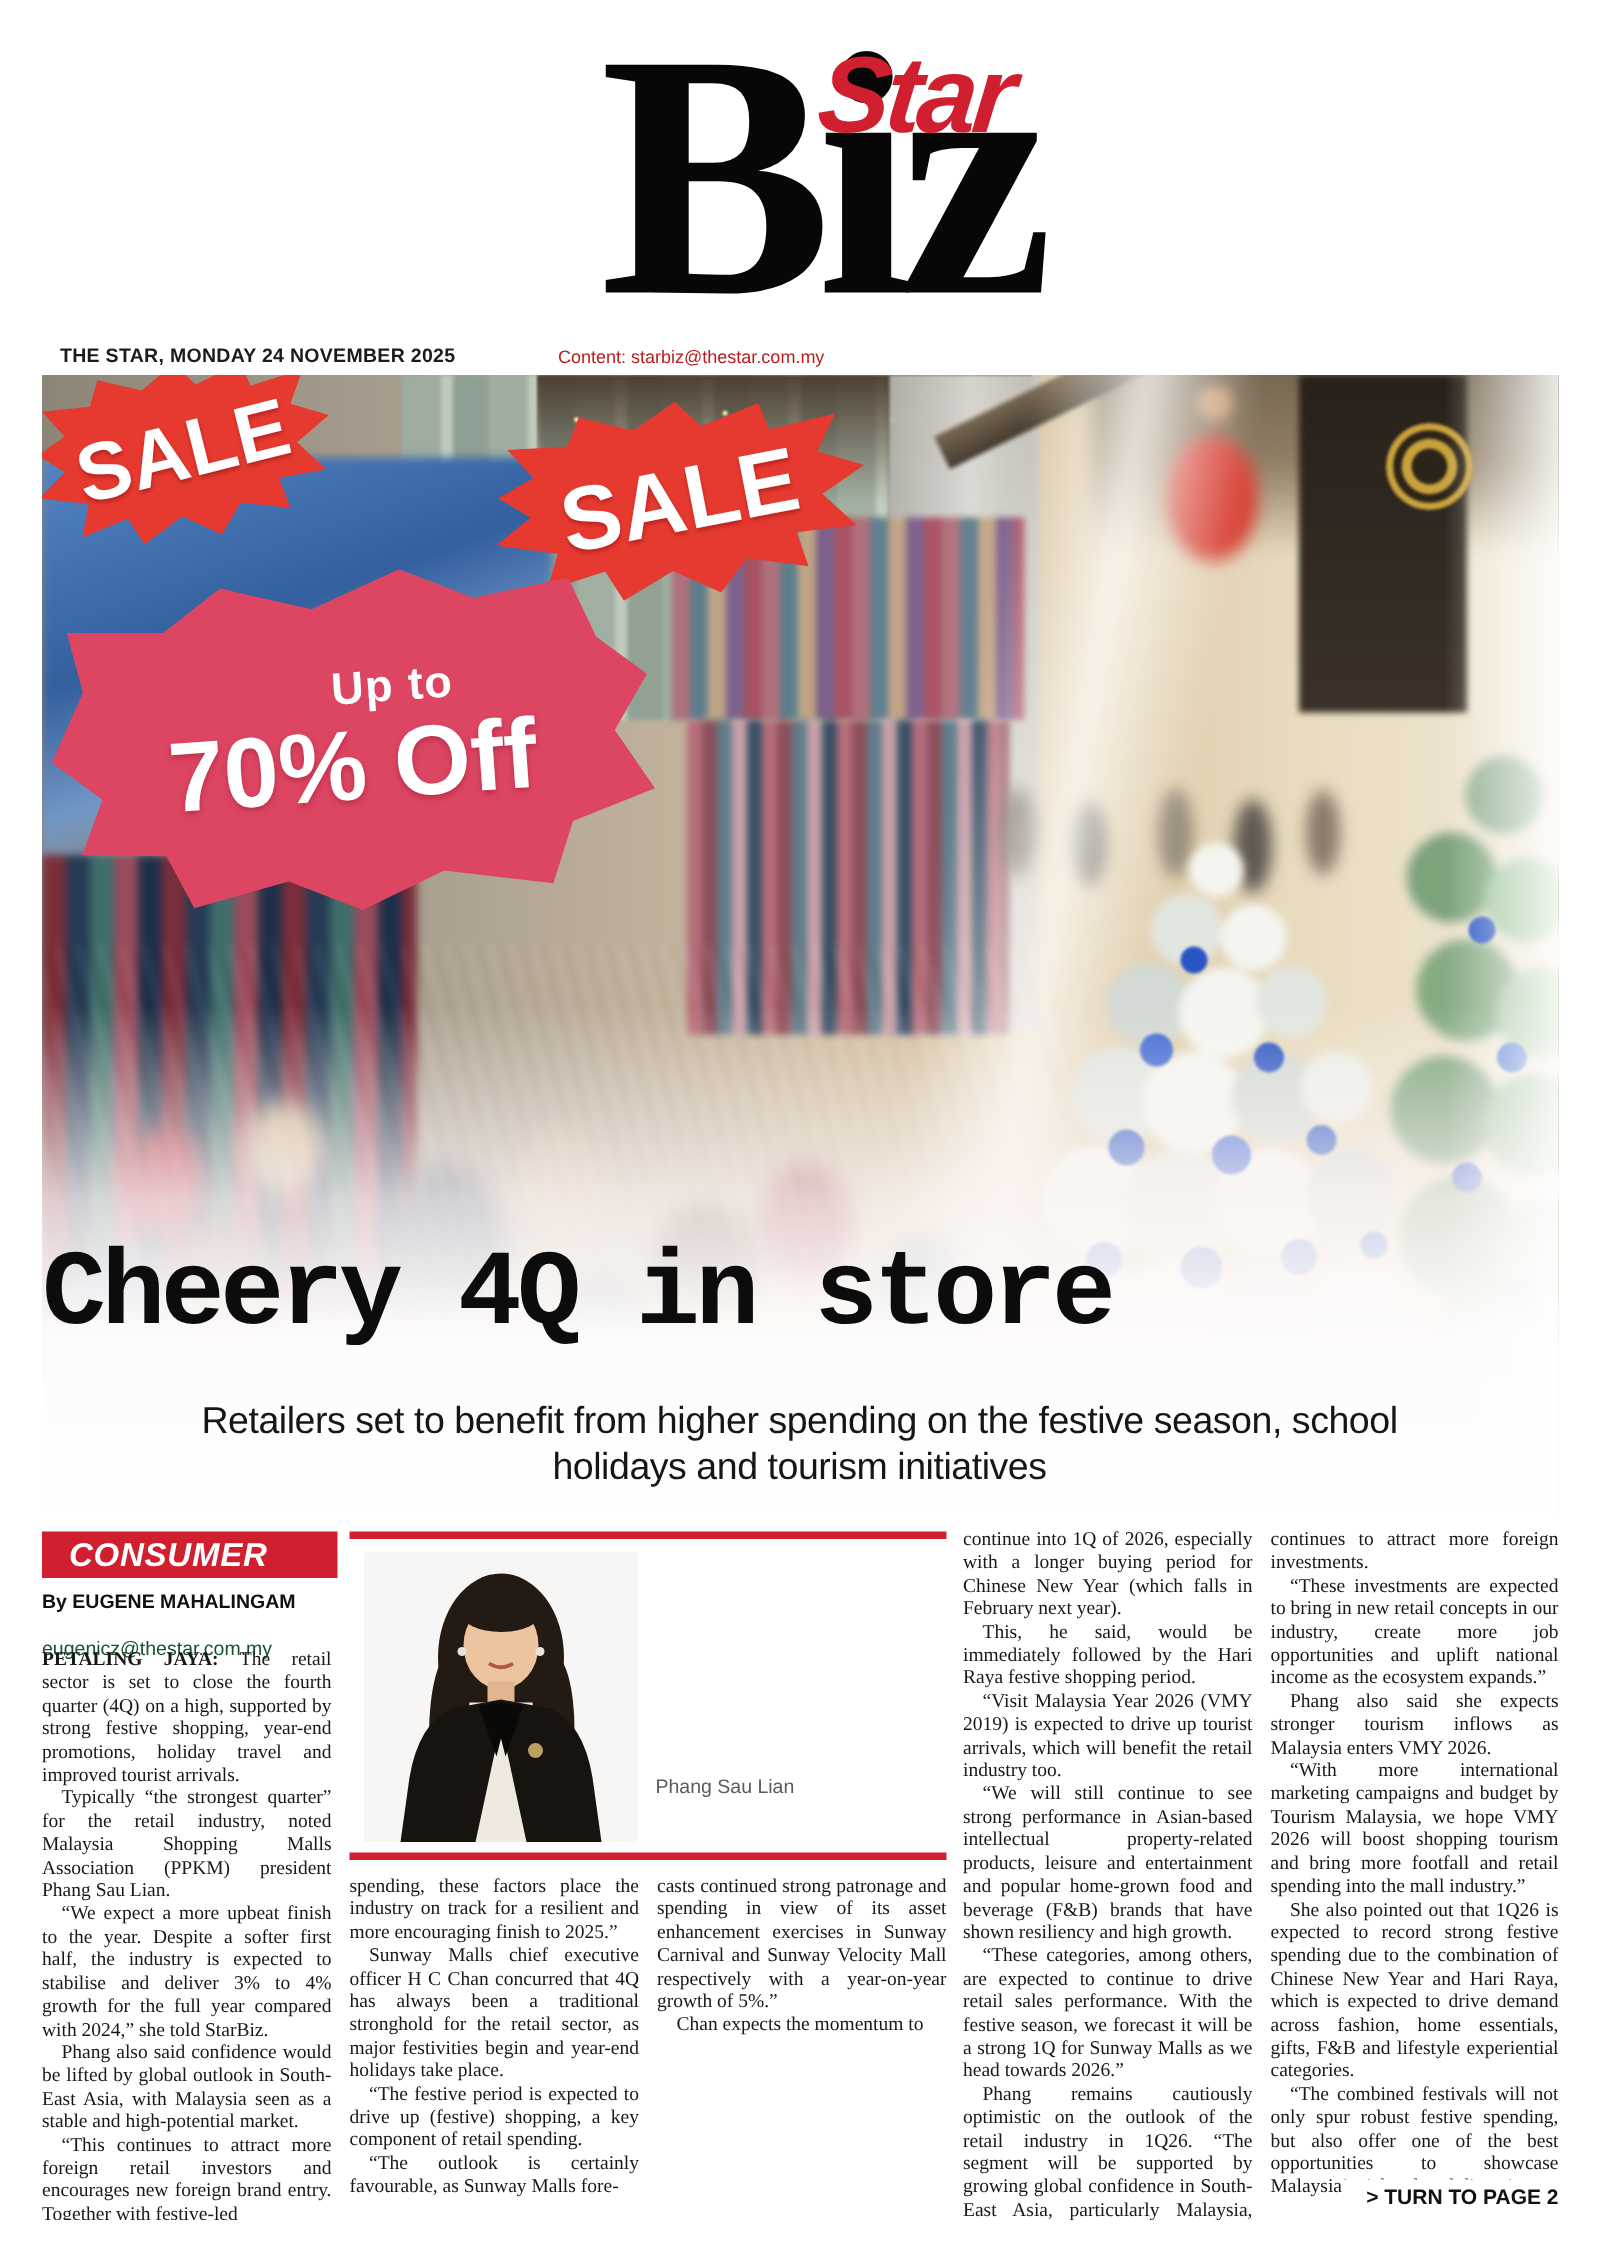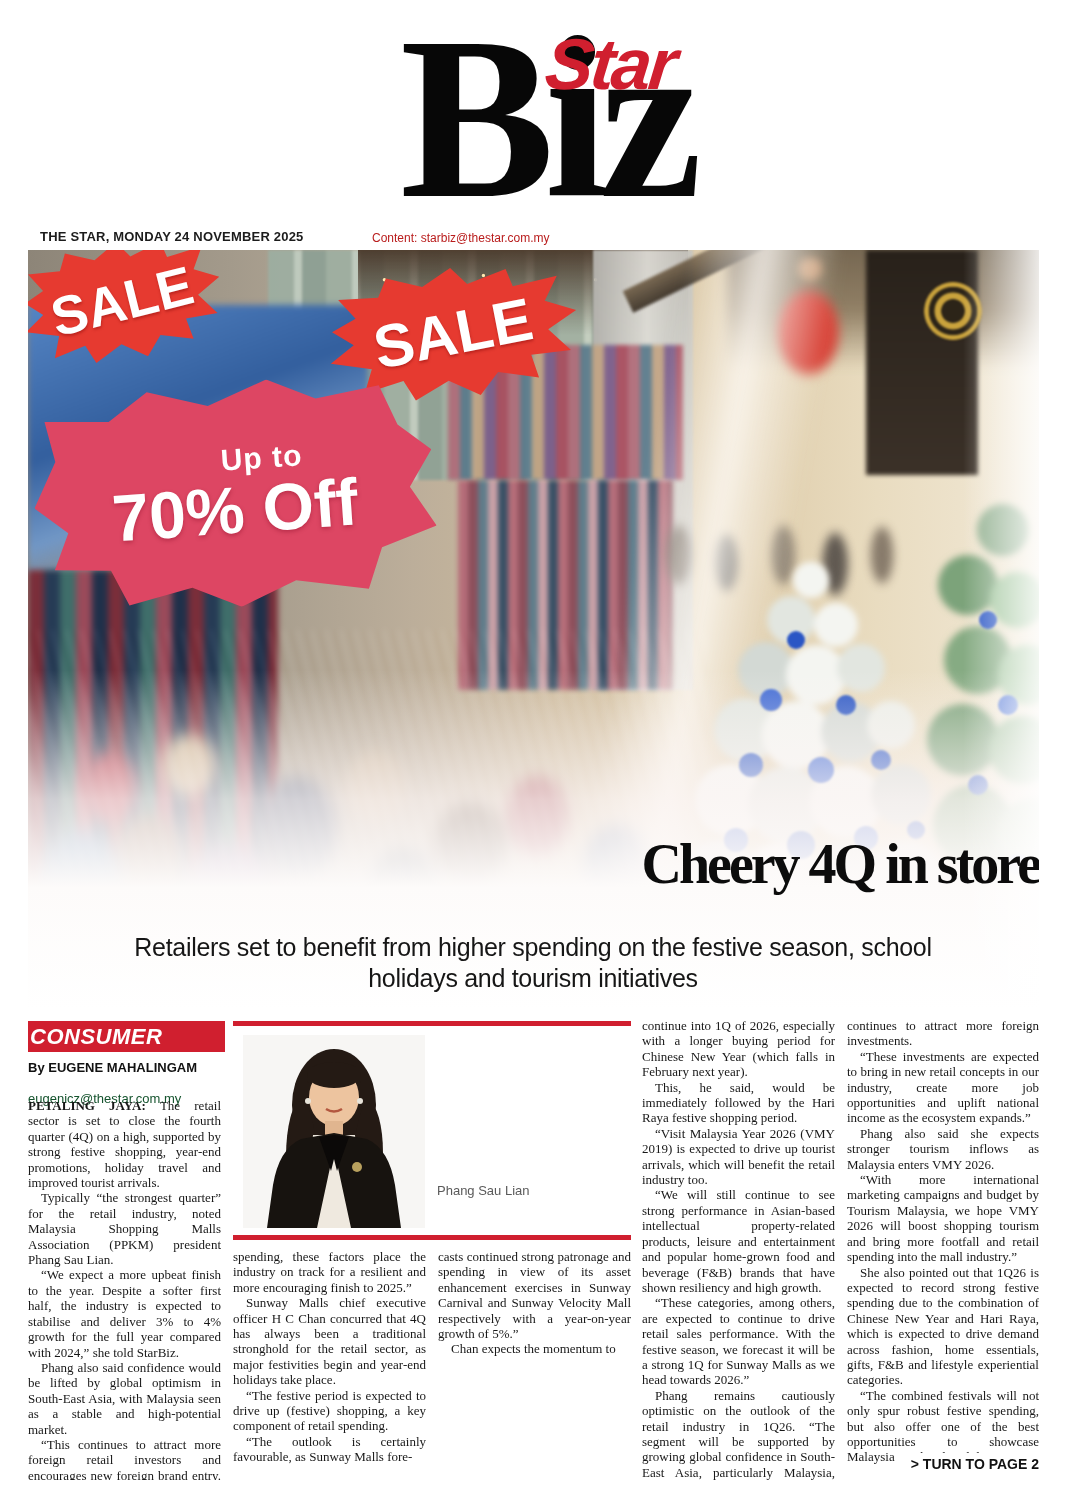--- a/index.html
+++ b/index.html
@@ -152,35 +152,35 @@
     clip-path:polygon(0% 50%,6% 30%,4% 12%,20% 14%,30% 2%,45% 10%,60% 0%,72% 10%,88% 6%,92% 24%,100% 36%,94% 52%,100% 70%,86% 78%,82% 96%,64% 90%,50% 100%,38% 90%,22% 96%,18% 80%,4% 78%,8% 62%);
     display:flex;flex-direction:column;align-items:center;justify-content:center;
   }
   .off-upto{font-size:30px;line-height:30px;letter-spacing:1px;margin-left:60px;}
   .off-main{font-size:66px;line-height:70px;text-shadow:0 2px 4px rgba(120,0,30,.35);}
   .ph-fade{
     left:0;top:420px;width:1011px;height:340px;
     background:linear-gradient(180deg,rgba(255,255,255,0) 0%,rgba(252,246,245,.78) 38%,#fdfbfa 64%,#ffffff 100%);
   }
   .headline{
-    position:absolute;left:0;top:568px;width:100%;text-align:right;
-    font-family:Liberation Serif, serif;font-weight:bold;font-size:56px;line-height:92px;
+    position:absolute;left:0;top:568px;width:100%;text-align:left;
+    font-family:Liberation Mono, monospace;font-weight:bold;font-size:71px;line-height:92px;
     letter-spacing:-3px;color:#0c0c0c;
   }
   .subheadline{
     position:absolute;left:95px;top:682px;width:820px;text-align:center;
     font-family:"Liberation Sans",sans-serif;font-size:25px;line-height:31px;color:#161616;
     letter-spacing:-.3px;
   }
   
   .article{position:absolute;left:28px;top:1015px;width:1011px;height:480px;}
   .section-badge{
     position:absolute;left:0;top:6px;width:197px;height:31px;background:var(--brand-red,#d01f2f);
     color:#fff;font-family:"Liberation Sans",sans-serif;font-style:italic;font-weight:bold;
-    font-size:22px;line-height:31px;padding-left:2px;box-sizing:border-box;letter-spacing:.5px;
+    font-size:22px;line-height:31px;padding-left:18px;box-sizing:border-box;letter-spacing:.5px;
   }
   .byline{
     position:absolute;left:0;top:45px;
     font-family:"Liberation Sans",sans-serif;font-weight:bold;font-size:13px;color:#111;
   }
   .byline-email{
     position:absolute;left:0;top:76px;
     font-family:"Liberation Sans",sans-serif;font-size:13px;color:#14532d;
   }
   .colbody{
@@ -367,21 +367,21 @@
       </svg>
     </div>
     <div class="quote-attr">Phang Sau Lian</div>
     <div class="qbar bottom"></div>
   </div>
 
   <div class="colbody" id="col1-body">
       <p class=""><b>PETALING JAYA: </b>The retail sector is set to close the fourth quarter (4Q) on a high, supported by strong festive shopping, year-end promotions, holiday travel and improved tourist arrivals.</p>
       <p class="indent">Typically “the strongest quarter” for the retail industry, noted Malaysia Shopping Malls Association (PPKM) president Phang Sau Lian.</p>
       <p class="indent">“We expect a more upbeat finish to the year. Despite a softer first half, the industry is expected to stabilise and deliver 3% to 4% growth for the full year compared with 2024,” she told StarBiz.</p>
-      <p class="indent">Phang also said confidence would be lifted by global optimism in South-East Asia, with Malaysia seen as a stable and high-potential market.</p>
+      <p class="indent">Phang also said confidence would be lifted by global outlook in South-East Asia, with Malaysia seen as a stable and high-potential market.</p>
       <p class="indent">“This continues to attract more foreign retail investors and encourages new foreign brand entry. Together with festive-led</p>
     </div>
   <div class="colbody" id="col2-body">
       <p class="">spending, these factors place the industry on track for a resilient and more encouraging finish to 2025.”</p>
       <p class="indent">Sunway Malls chief executive officer H C Chan concurred that 4Q has always been a traditional stronghold for the retail sector, as major festivities begin and year-end holidays take place.</p>
       <p class="indent">“The festive period is expected to drive up (festive) shopping, a key component of retail spending.</p>
       <p class="indent">“The outlook is certainly favourable, as Sunway Malls fore-</p>
     </div>
   <div class="colbody" id="col3-body">
       <p class="">casts continued strong patronage and spending in view of its asset enhancement exercises in Sunway Carnival and Sunway Velocity Mall respectively with a year-on-year growth of 5%.”</p>

